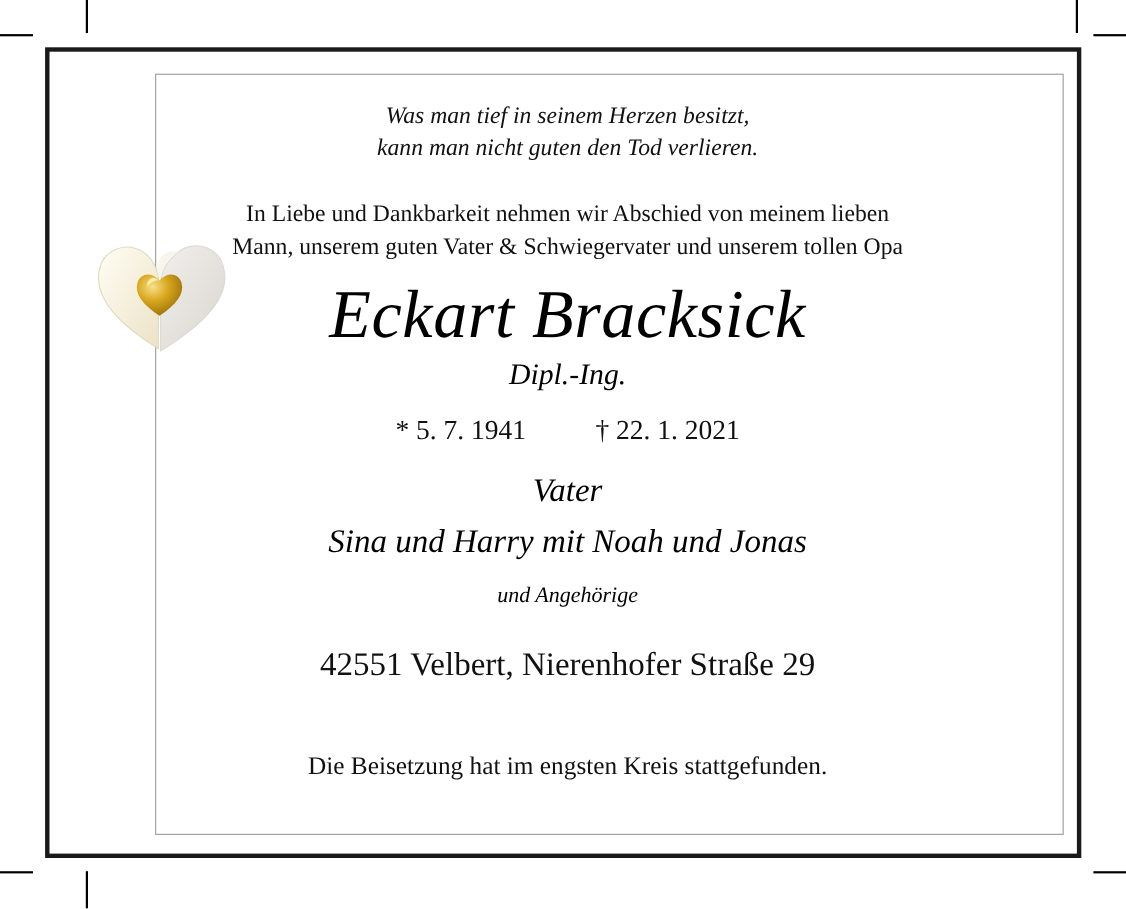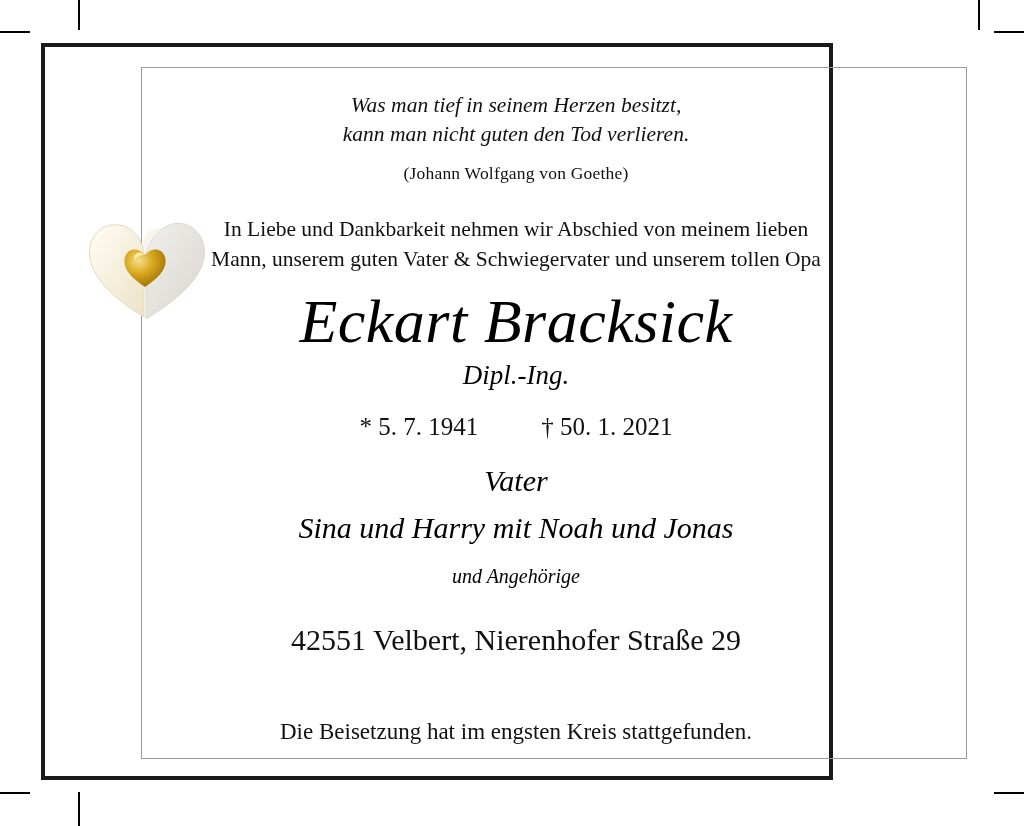--- a/index.html
+++ b/index.html
@@ -19,21 +19,21 @@
   .crop-mark {
     position: absolute;
     background: #000000;
   }
 
   
   .notice-outer {
     position: absolute;
     left: 41px;
     top: 43px;
-    width: 792px;
+    width: 942px;
     height: 737px;
     border: 4px solid #1a1a1a;
     box-sizing: border-box;
     background: #ffffff;
   }
 
   
   .notice-inner {
     position: absolute;
     left: 96px;
@@ -171,34 +171,33 @@
     <path d="M56 58 C 58 53, 63 52, 66 56 C 62 56, 58 58, 56 62 Z" fill="#fdf2bb" opacity="0.85"></path>
   </svg>
 
   <div class="content">
 
     <div class="quote">
       <span>Was man tief in seinem Herzen besitzt,</span>
       <span class="quote-line-2">kann man nicht guten den Tod verlieren.</span>
     </div>
 
-    <div class="quote-author">(Johann Wolfgang von Goethe)</div>
 
     <div class="intro">
       <span>In Liebe und Dankbarkeit nehmen wir Abschied von meinem lieben</span>
       <span class="intro-line-2">Mann, unserem guten Vater &amp; Schwiegervater und unserem tollen Opa</span>
     </div>
 
     <div class="name">Eckart Bracksick</div>
 
     <div class="title">Dipl.-Ing.</div>
 
     <div class="dates">
       <span>* 5. 7. 1941</span>
-      <span>† 50. 1. 2021</span>
+      <span>† 22. 1. 2021</span>
     </div>
 
     <div class="mourners">
       <div class="mourner-1">Vater</div>
       <div class="mourner-2">Sina und Harry mit Noah und Jonas</div>
       <div class="mourner-3">und Angehörige</div>
     </div>
 
     <div class="address">42551 Velbert, Nierenhofer Straße 29</div>
 

